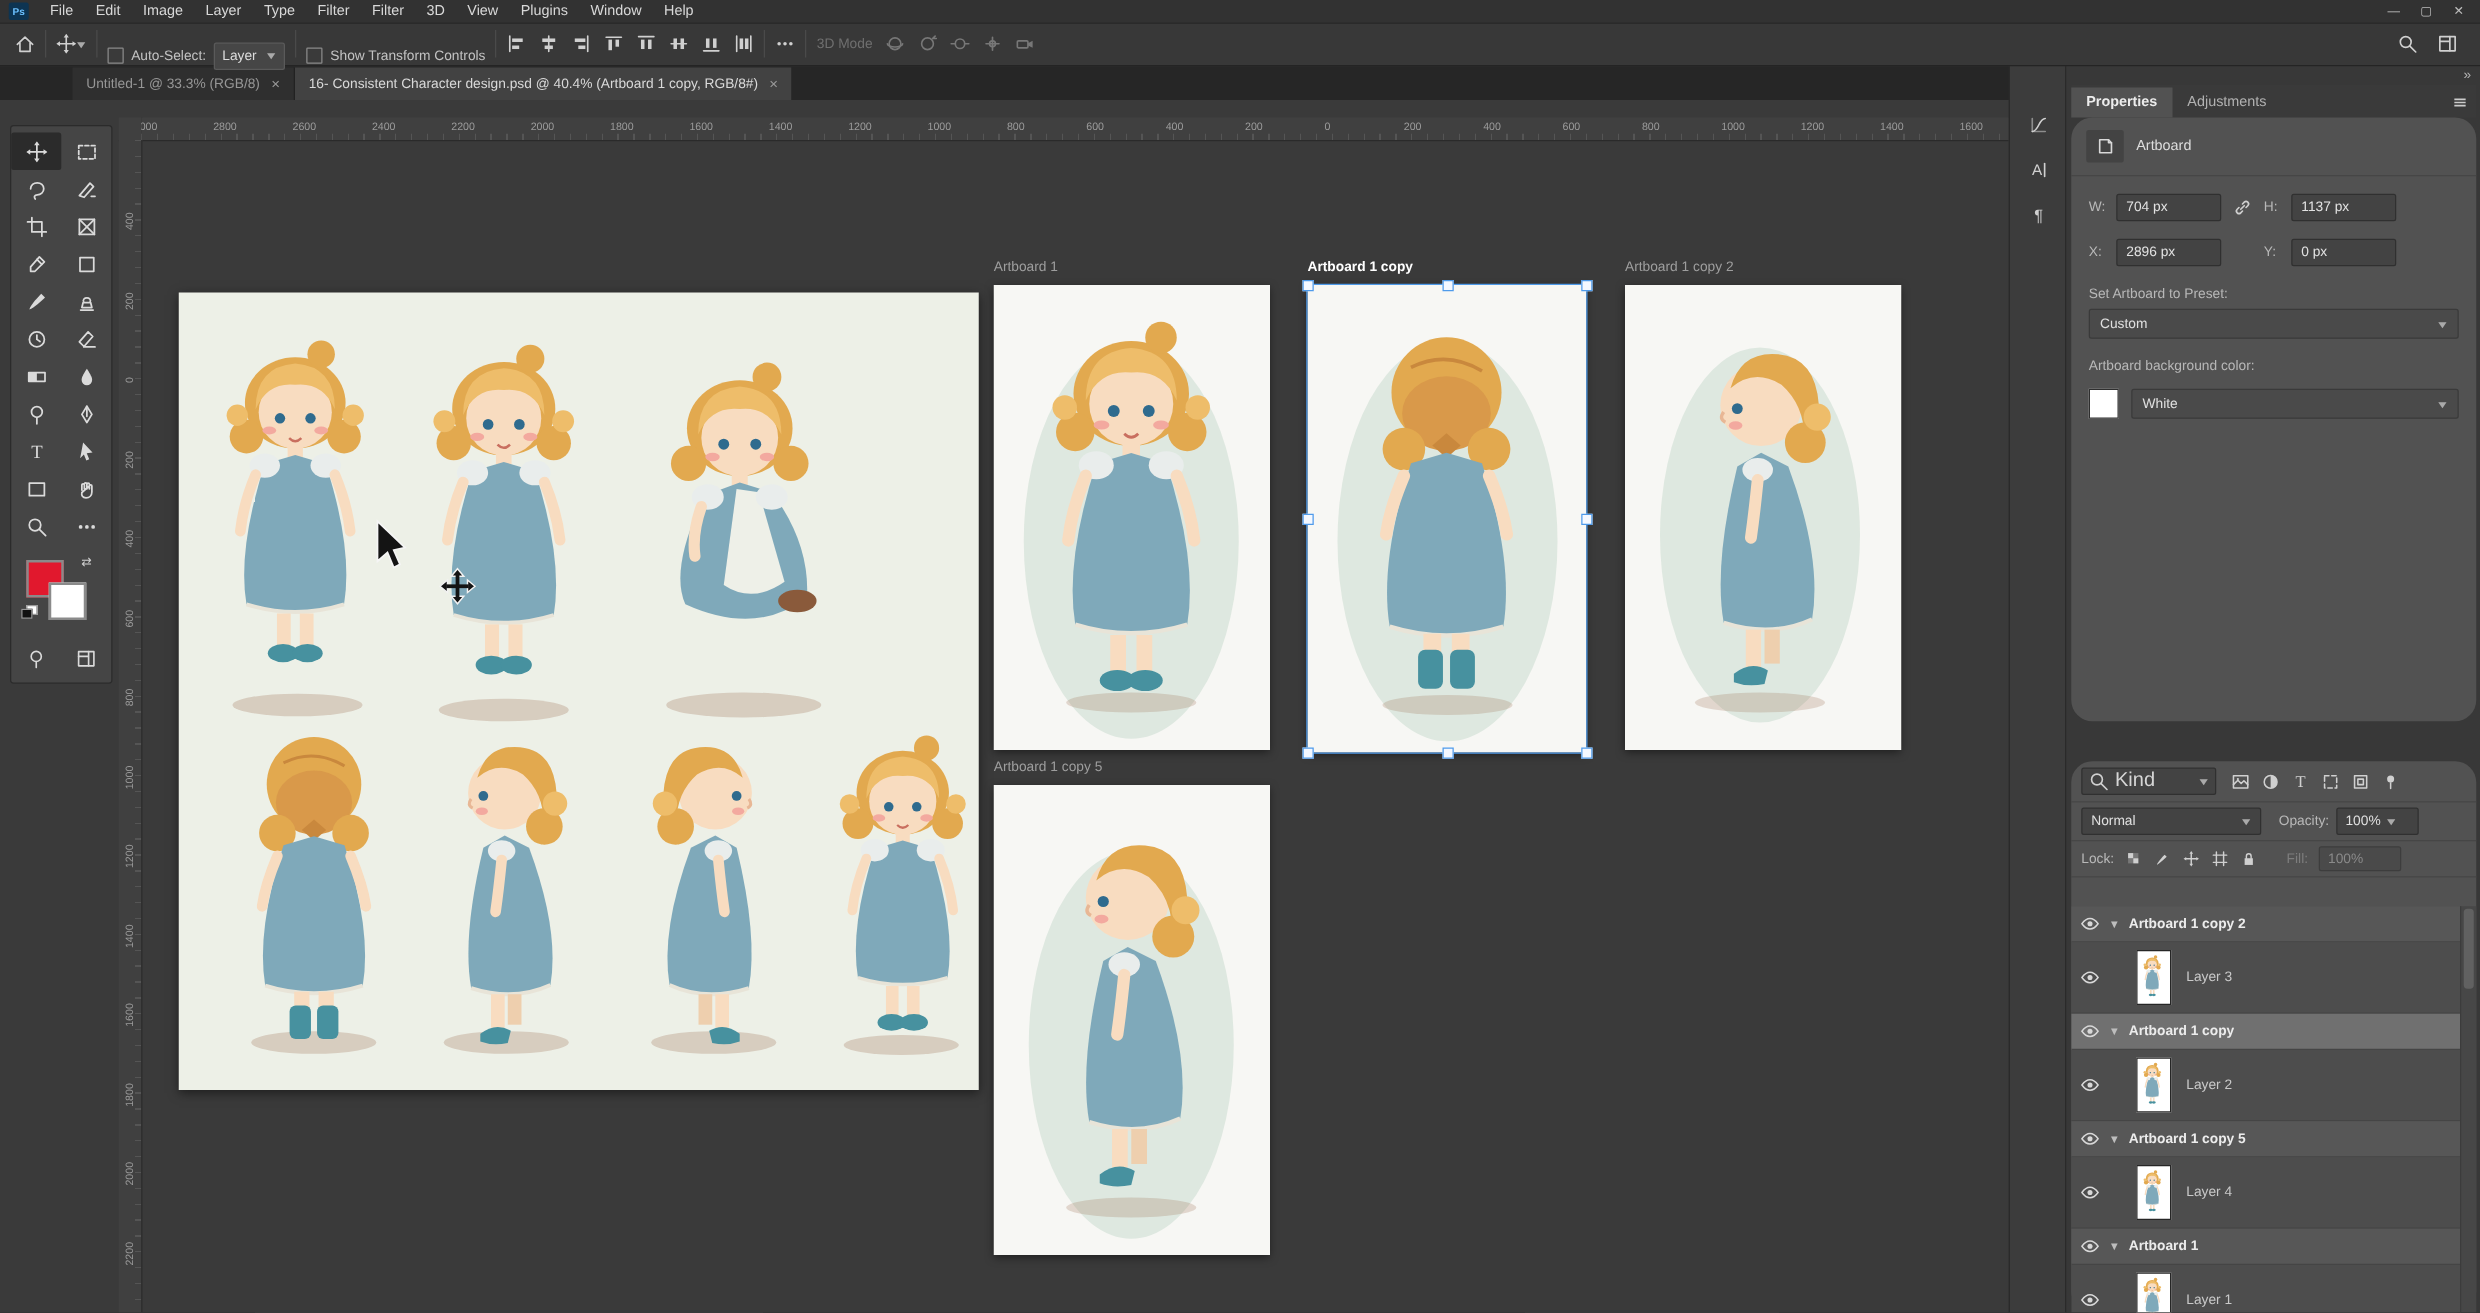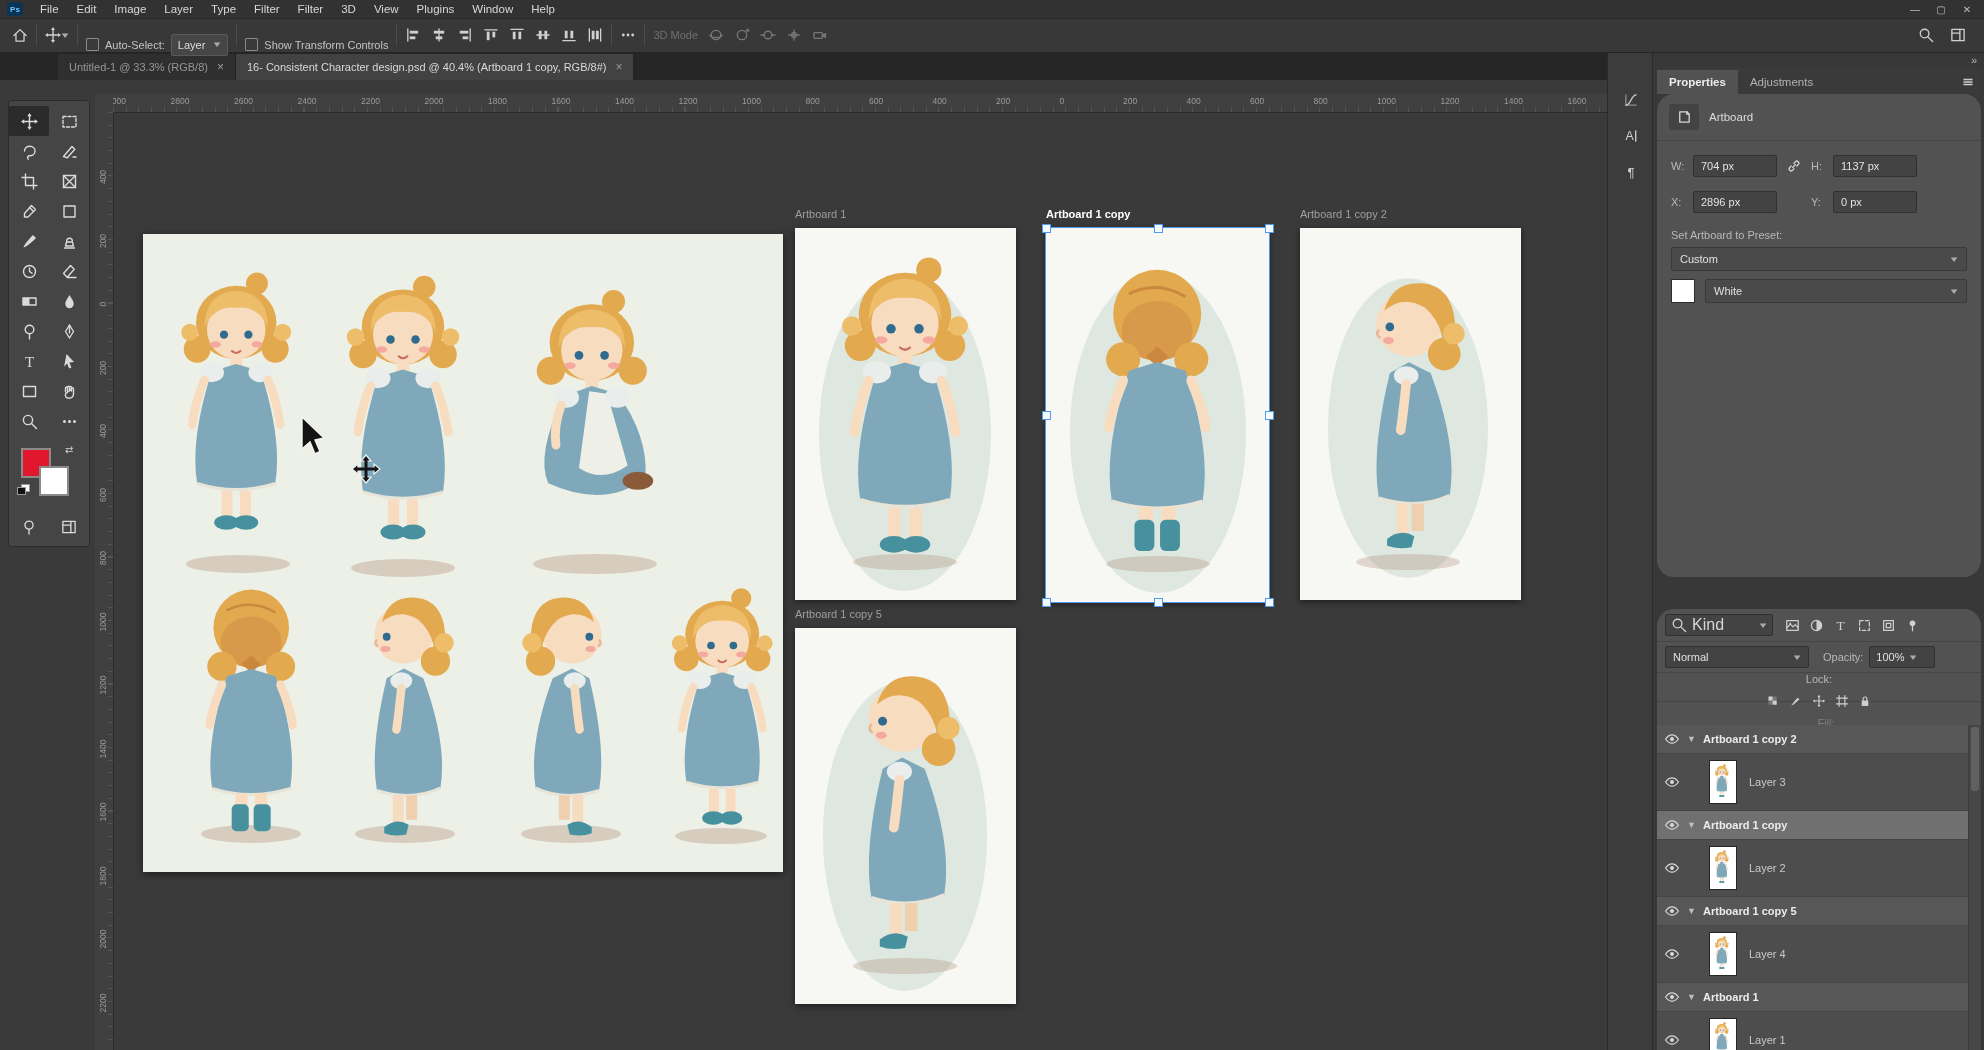--- a/index.html
+++ b/index.html
@@ -91,21 +91,21 @@
   .bgcolor-row{display:flex;gap:10px;margin:8px 14px 0;}
   .color-swatch{width:22px;height:22px;background:#ffffff;border:1px solid #2e2e2e;}
   .filter-row{height:32px;padding:0 8px;display:flex;align-items:center;gap:8px;border-bottom:1px solid #464646;}
   .kind-box{width:96px;height:20px;background:#434343;border:1px solid #303030;border-radius:2px;display:flex;align-items:center;gap:5px;padding:0 5px;color:#d6d6d6;}
   .kind-box .chev{margin-left:auto;}
   .filter-icons{display:flex;gap:9px;margin-left:4px;}
   .blend-row{height:30px;padding:0 8px;display:flex;align-items:center;gap:6px;border-bottom:1px solid #464646;font-size:11px;color:#b8b8b8;}
   .blend-select{width:128px;height:20px;background:#434343;border:1px solid #303030;border-radius:2px;display:flex;align-items:center;padding:0 7px;color:#e0e0e0;}
   .blend-select .chev{margin-left:auto;}
   .opacity-box{width:52px;height:20px;background:#434343;border:1px solid #303030;border-radius:2px;display:flex;align-items:center;padding:0 6px;gap:4px;color:#e0e0e0;}
-  .lock-row{height:28px;padding:0 8px;display:flex;align-items:center;gap:9px;border-bottom:1px solid #464646;font-size:11px;color:#b8b8b8;flex-direction:column;}
+  .lock-row{height:28px;padding:0 8px;display:flex;align-items:center;gap:9px;border-bottom:1px solid #464646;font-size:11px;color:#b8b8b8;}
   .fill-dim{color:#7d7d7d;}
   .fill-box{width:52px;height:18px;background:#4a4a4a;border:1px solid #3d3d3d;border-radius:2px;display:flex;align-items:center;padding:0 6px;color:#8a8a8a;}
   .layer-list{position:absolute;left:0;right:12px;top:116px;bottom:0;overflow:hidden;}
   .layer-row{display:flex;align-items:center;border-bottom:1px solid #454545;}
   .layer-row.header{height:28px;background:#575757;}
   .layer-row.header.selected{background:#707070;}
   .layer-row.item{height:56px;background:#4d4d4d;}
   .eye-cell{width:30px;display:flex;justify-content:center;color:#d8d8d8;}
   .grp-chev{width:16px;color:#bdbdbd;font-size:9px;}
   .grp-name{font-size:11px;font-weight:bold;color:#ececec;}
@@ -705,20 +705,21 @@
         <span class="field-box">2896 px</span>
         <span></span>
         <span>Y:</span>
         <span class="field-box">0 px</span>
       </div>
       <div class="plabel">Set Artboard to Preset:</div>
       <div class="wide-select">
         <span>Custom</span>
         <span class="chev">▼</span>
       </div>
+      <div class="plabel" style="padding-top:16px">Artboard background color:</div>
       <div class="bgcolor-row">
         <span class="color-swatch"></span>
         <div class="wide-select" style="flex:1;margin:0;">
           <span>White</span>
           <span class="chev">▼</span>
         </div>
       </div>
     </div>
   </div>
 

